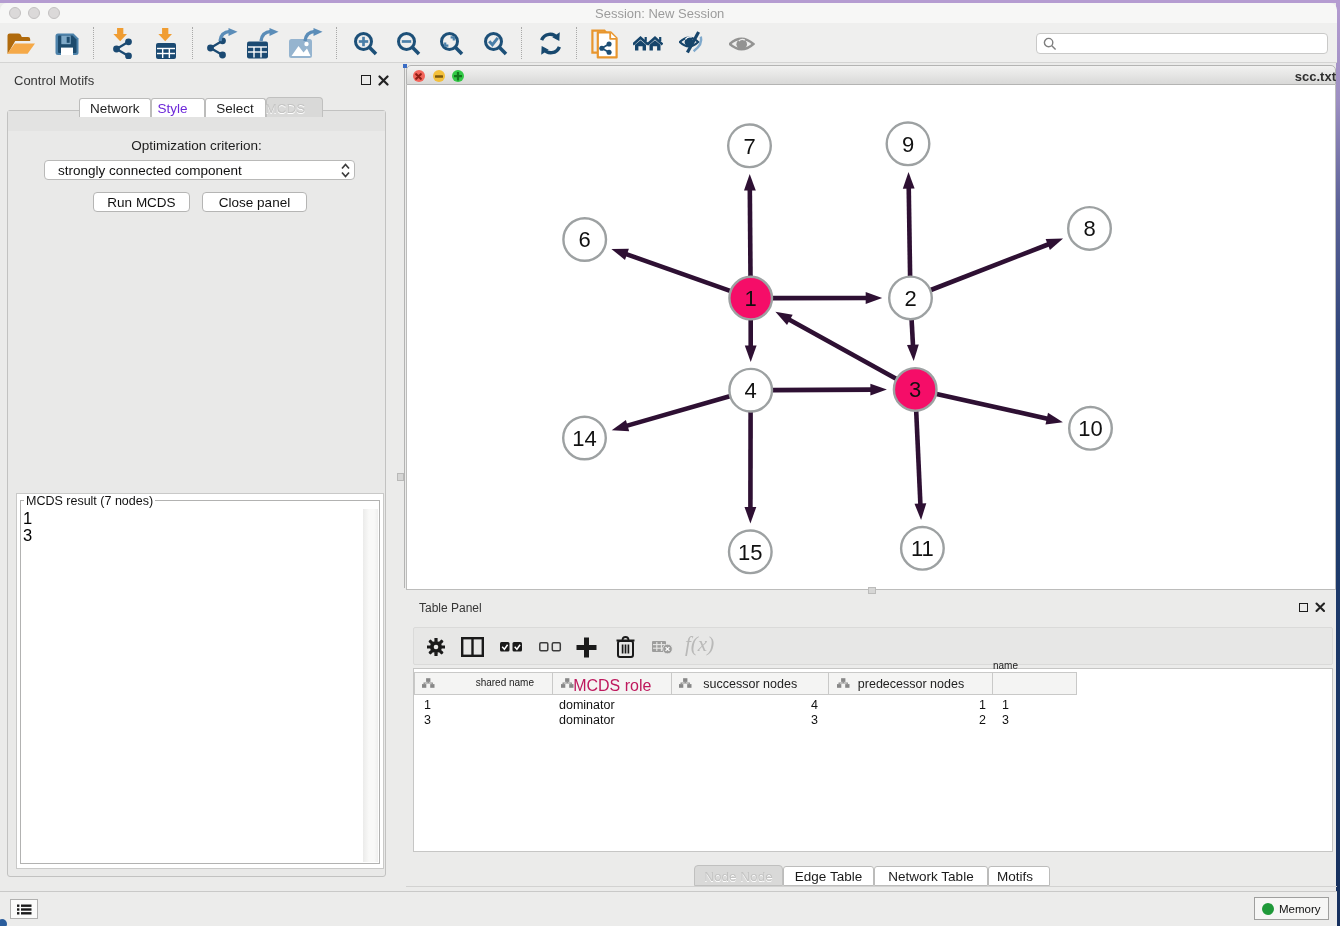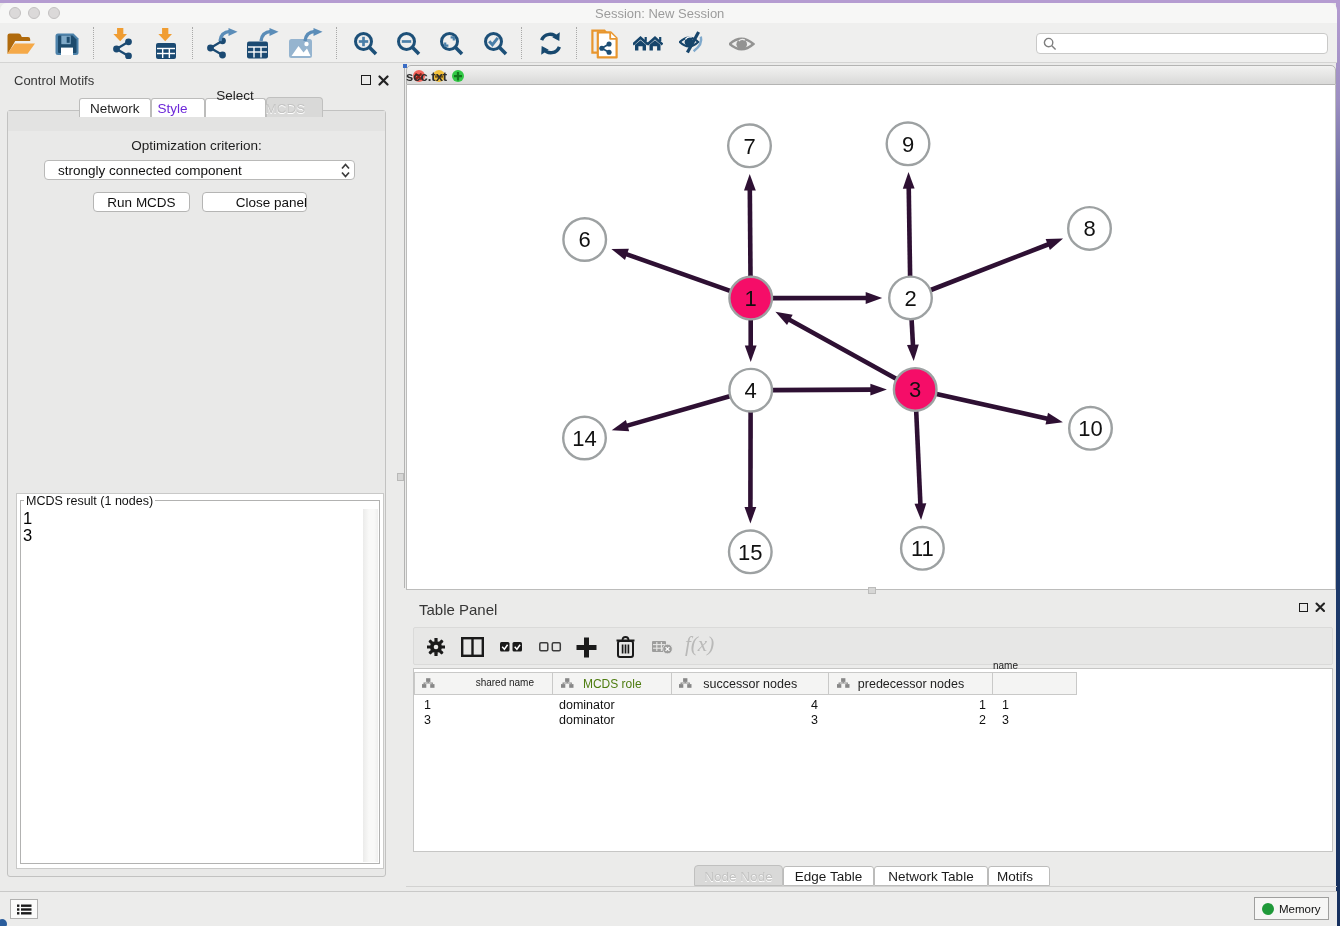--- a/index.html
+++ b/index.html
@@ -165,55 +165,55 @@
 <svg style="position:absolute;left:378px;top:75px" width="11" height="11" viewBox="0 0 11 11">
     <path d="M1.5,1.5 L9.5,9.5 M9.5,1.5 L1.5,9.5" stroke="#222" stroke-width="2.2" stroke-linecap="round"></path>
   </svg>
 <div class="abs" style="left:7px;top:110px;width:379px;height:767px;background:#e9e9e8;border:1px solid #c2c2c1;border-radius:3px"></div>
 <div class="abs" style="left:8px;top:111px;width:377px;height:20px;background:#e3e3e2"></div>
 <div class="abs" style="left:78.5px;top:98px;width:72.5px;height:19px;background:#fff;border:1px solid #bcbcbb;border-bottom:none;border-radius:3px 3px 0 0"></div>
 <div class="txt" style="left:78.5px;top:101px;width:72.5px;text-align:center;font-size:13.5px;color:#1f1f1f">Network</div>
 <div class="abs" style="left:151px;top:98px;width:53.5px;height:19px;background:#fff;border:1px solid #bcbcbb;border-bottom:none;border-radius:3px 3px 0 0"></div>
 <div class="txt" style="left:151px;top:101px;width:43px;text-align:center;font-size:13.5px;color:#6d28d9">Style</div>
 <div class="abs" style="left:204.5px;top:98px;width:61px;height:19px;background:#fff;border:1px solid #bcbcbb;border-bottom:none;border-radius:3px 3px 0 0"></div>
-<div class="txt" style="left:204.5px;top:88px;width:61px;text-align:center;font-size:13.5px;color:#1f1f1f">Select</div>
+<div class="txt" style="left:204.5px;top:101px;width:61px;text-align:center;font-size:13.5px;color:#1f1f1f">Select</div>
 <div class="abs" style="left:265.5px;top:97px;width:57px;height:20px;background:#d9d9d8;border:1px solid #c0c0bf;border-bottom:none;border-radius:4px 4px 0 0"></div>
 <div class="txt" style="left:265.5px;top:101px;width:57px;text-align:left;font-size:13.5px;color:#c5c5c4;text-shadow:0 1px 0 #fff">MCDS</div>
 <div class="txt" style="left:0px;top:138px;width:393px;text-align:center;font-size:13.5px;color:#1d1d1d">Optimization criterion:</div>
 <div class="abs" style="left:44px;top:160px;width:311px;height:20px;background:#fff;border:1px solid #b9b9b8;border-radius:4px"></div>
 <div class="txt" style="left:58px;top:163px;font-size:13.5px;color:#111">strongly connected component</div>
 <svg style="position:absolute;left:340px;top:163px" width="11" height="15" viewBox="0 0 11 15">
     <path d="M2,5.5 L5.5,1.5 L9,5.5" fill="none" stroke="#3c3c3c" stroke-width="1.7"></path>
     <path d="M2,9.5 L5.5,13.5 L9,9.5" fill="none" stroke="#3c3c3c" stroke-width="1.7"></path>
   </svg>
 <div class="abs" style="left:93px;top:192px;width:97px;height:20px;background:#fff;border:1px solid #b5b5b4;border-radius:4px"></div>
 <div class="txt" style="left:93px;top:195px;width:97px;text-align:center;font-size:13.5px;color:#111">Run MCDS</div>
 <div class="abs" style="left:202px;top:192px;width:105px;height:20px;background:#fff;border:1px solid #b5b5b4;border-radius:4px"></div>
-<div class="txt" style="left:202px;top:195px;width:105px;text-align:right;font-size:13.5px;color:#111">Close panel</div>
+<div class="txt" style="left:202px;top:195px;width:105px;text-align:center;font-size:13.5px;color:#111">Close panel</div>
 <div class="abs" style="left:16px;top:493px;width:368px;height:376px;background:#fff;border:1px solid #c9c9c8"></div>
 <div class="abs" style="left:20px;top:500px;width:360px;height:364px;border:1px solid #b2b2b1"></div>
-<div class="abs" style="left:24px;top:494px;background:#fff;padding:0 2px;font-size:12.5px;color:#111">MCDS result (1 nodes)</div>
+<div class="abs" style="left:24px;top:494px;background:#fff;padding:0 2px;font-size:12.5px;color:#111">MCDS result (7 nodes)</div>
 <div class="txt" style="left:23px;top:510px;font-size:16.5px;color:#000;line-height:16.6px">1<br>3</div>
 <div class="abs" style="left:363px;top:509px;width:15px;height:353px;background:linear-gradient(90deg,#ebebea,#f9f9f8 40%,#f9f9f8 75%,#efefee)"></div>
 <div class="abs" style="left:404px;top:67px;width:1px;height:521px;background:#b3b3b2"></div>
 <div class="abs" style="left:397px;top:473px;width:7px;height:8px;background:#d6d6d5;border:1px solid #b9b9b8"></div>
 <div class="abs" style="left:406px;top:65px;width:930px;height:20px;background:linear-gradient(#f2f2f1,#d9d9d8);border:1px solid #b4b4b3;border-radius:5px 5px 0 0"></div>
 <div class="abs" style="left:412.7px;top:70px;width:12px;height:12px;border-radius:50%;background:#f2655c"></div>
 <svg style="position:absolute;left:415.2px;top:73px" width="7" height="7" viewBox="0 0 7 7">
     <path d="M1.2,1.2 L5.8,5.8 M5.8,1.2 L1.2,5.8" stroke="#8e1d14" stroke-width="2.1" stroke-linecap="round"></path>
   </svg>
 <div class="abs" style="left:433.0px;top:70px;width:12px;height:12px;border-radius:50%;background:#f3c03b"></div>
 <svg style="position:absolute;left:435.0px;top:73px" width="8" height="7" viewBox="0 0 8 7">
     <line x1="0.8" y1="3.5" x2="7.2" y2="3.5" stroke="#7c5a0e" stroke-width="2.3" stroke-linecap="round"></line>
   </svg>
 <div class="abs" style="left:452.4px;top:70px;width:12px;height:12px;border-radius:50%;background:#32c846"></div>
 <svg style="position:absolute;left:454.4px;top:72px" width="8" height="9" viewBox="0 0 8 9">
     <path d="M4,0.8 V7.6 M0.6,4.2 H7.4" stroke="#12761d" stroke-width="2.3" stroke-linecap="round"></path>
   </svg>
-<div class="txt" style="left:406px;top:69px;width:930px;text-align:left;font-size:13px;font-weight:700;color:#2e2e2e">scc.txt</div>
+<div class="txt" style="left:406px;top:69px;width:930px;text-align:right;font-size:13px;font-weight:700;color:#2e2e2e">scc.txt</div>
 <div class="abs" style="left:403px;top:64px;width:4px;height:4px;background:#3a6cc4"></div>
 <div class="abs" style="left:406px;top:85px;width:930px;height:505px;background:#fff;border-left:1px solid #bcbcbb;border-right:1px solid #bcbcbb;border-bottom:1px solid #bcbcbb"></div>
 <div class="abs" style="left:868px;top:587px;width:8px;height:7px;background:#d6d6d5;border:1px solid #bcbcbb"></div>
 <svg style="position:absolute;left:407px;top:87px" width="928" height="502" viewBox="0 0 928 502">
     <line x1="343.5" y1="189.3" x2="342.8" y2="100.6" stroke="#2e1033" stroke-width="4.6"></line>
     <polygon points="342.7,87.1 348.8,103.6 337.0,103.6" fill="#2e1033"></polygon>
     <line x1="323.1" y1="203.8" x2="217.1" y2="166.4" stroke="#2e1033" stroke-width="4.6"></line>
     <polygon points="204.4,161.9 221.9,161.8 218.0,173.0" fill="#2e1033"></polygon>
     <line x1="365.5" y1="211.1" x2="461.7" y2="211.0" stroke="#2e1033" stroke-width="4.6"></line>
     <polygon points="475.2,210.9 458.7,216.9 458.7,205.1" fill="#2e1033"></polygon>
@@ -255,21 +255,21 @@
     <text x="501.0" y="64.7" text-anchor="middle" font-family="Liberation Sans,sans-serif" font-size="22" fill="#111">9</text>
     <circle cx="683.5" cy="341.3" r="21.3" fill="#fff" stroke="#9da1a2" stroke-width="2.4"></circle>
     <text x="683.5" y="349.2" text-anchor="middle" font-family="Liberation Sans,sans-serif" font-size="22" fill="#111">10</text>
     <circle cx="515.4" cy="461.3" r="21.3" fill="#fff" stroke="#9da1a2" stroke-width="2.4"></circle>
     <text x="515.4" y="469.2" text-anchor="middle" font-family="Liberation Sans,sans-serif" font-size="22" fill="#111">11</text>
     <circle cx="177.5" cy="351.0" r="21.3" fill="#fff" stroke="#9da1a2" stroke-width="2.4"></circle>
     <text x="177.5" y="358.9" text-anchor="middle" font-family="Liberation Sans,sans-serif" font-size="22" fill="#111">14</text>
     <circle cx="343.3" cy="464.8" r="21.3" fill="#fff" stroke="#9da1a2" stroke-width="2.4"></circle>
     <text x="343.3" y="472.7" text-anchor="middle" font-family="Liberation Sans,sans-serif" font-size="22" fill="#111">15</text>
   </svg>
-<div class="txt" style="left:419px;top:601px;font-size:15px;color:#363636">Table Panel</div>
+<div class="txt" style="left:419px;top:601px;font-size:12px;color:#363636">Table Panel</div>
 <div class="abs" style="left:1299px;top:603px;width:9px;height:9px;border:1.5px solid #1c1c1c"></div>
 <svg style="position:absolute;left:1315px;top:602px" width="11" height="11" viewBox="0 0 11 11">
     <path d="M1.5,1.5 L9,9 M9,1.5 L1.5,9" stroke="#222" stroke-width="2.1" stroke-linecap="round"></path>
   </svg>
 <div class="abs" style="left:413px;top:627px;width:920px;height:38px;background:#e7e7e6;border:1px solid #dadad9;border-radius:2px"></div>
 <svg style="position:absolute;left:427px;top:638px" width="18" height="18" viewBox="0 0 18 18">
     <rect x="7.4" y="-0.4" width="3.2" height="4.2" rx="1" fill="#1a1a1a" transform="rotate(0 9 9)"></rect>
     <rect x="7.4" y="-0.4" width="3.2" height="4.2" rx="1" fill="#1a1a1a" transform="rotate(45 9 9)"></rect>
     <rect x="7.4" y="-0.4" width="3.2" height="4.2" rx="1" fill="#1a1a1a" transform="rotate(90 9 9)"></rect>
     <rect x="7.4" y="-0.4" width="3.2" height="4.2" rx="1" fill="#1a1a1a" transform="rotate(135 9 9)"></rect>
@@ -329,21 +329,21 @@
     <path d="M6.2,3.9 V5 M2.1,6.1 V5 H10.3 V6.1" fill="none" stroke="#878787" stroke-width="1.1"></path>
   </svg>
 <div class="txt" style="left:414px;top:677px;width:120px;text-align:right;font-size:10px;color:#222">shared name</div>
 <div class="abs" style="left:553px;top:672px;width:118.5px;height:23px;background:#f4f4f3;border:1px solid #c9c9c8;border-left:none"></div>
 <svg style="position:absolute;left:560.5px;top:678px" width="13" height="10" viewBox="0 0 13 10">
     <rect x="4.1" y="0.2" width="4.3" height="3.7" fill="#878787"></rect>
     <rect x="0" y="6.1" width="4.3" height="3.7" fill="#878787"></rect>
     <rect x="8.2" y="6.1" width="4.3" height="3.7" fill="#878787"></rect>
     <path d="M6.2,3.9 V5 M2.1,6.1 V5 H10.3 V6.1" fill="none" stroke="#878787" stroke-width="1.1"></path>
   </svg>
-<div class="txt" style="left:553px;top:677px;width:118.5px;text-align:center;font-size:12px;color:#4d7c0f">MCDS role</div>
+<div class="txt" style="left:553px;top:677px;width:118.5px;text-align:center;font-size:16px;color:#be185d">MCDS role</div>
 <div class="abs" style="left:671.5px;top:672px;width:157.5px;height:23px;background:#f4f4f3;border:1px solid #c9c9c8;border-left:none"></div>
 <svg style="position:absolute;left:679.0px;top:678px" width="13" height="10" viewBox="0 0 13 10">
     <rect x="4.1" y="0.2" width="4.3" height="3.7" fill="#878787"></rect>
     <rect x="0" y="6.1" width="4.3" height="3.7" fill="#878787"></rect>
     <rect x="8.2" y="6.1" width="4.3" height="3.7" fill="#878787"></rect>
     <path d="M6.2,3.9 V5 M2.1,6.1 V5 H10.3 V6.1" fill="none" stroke="#878787" stroke-width="1.1"></path>
   </svg>
 <div class="txt" style="left:671.5px;top:677px;width:157.5px;text-align:center;font-size:12.5px;color:#222">successor nodes</div>
 <div class="abs" style="left:829px;top:672px;width:164px;height:23px;background:#f4f4f3;border:1px solid #c9c9c8;border-left:none"></div>
 <svg style="position:absolute;left:836.5px;top:678px" width="13" height="10" viewBox="0 0 13 10">

